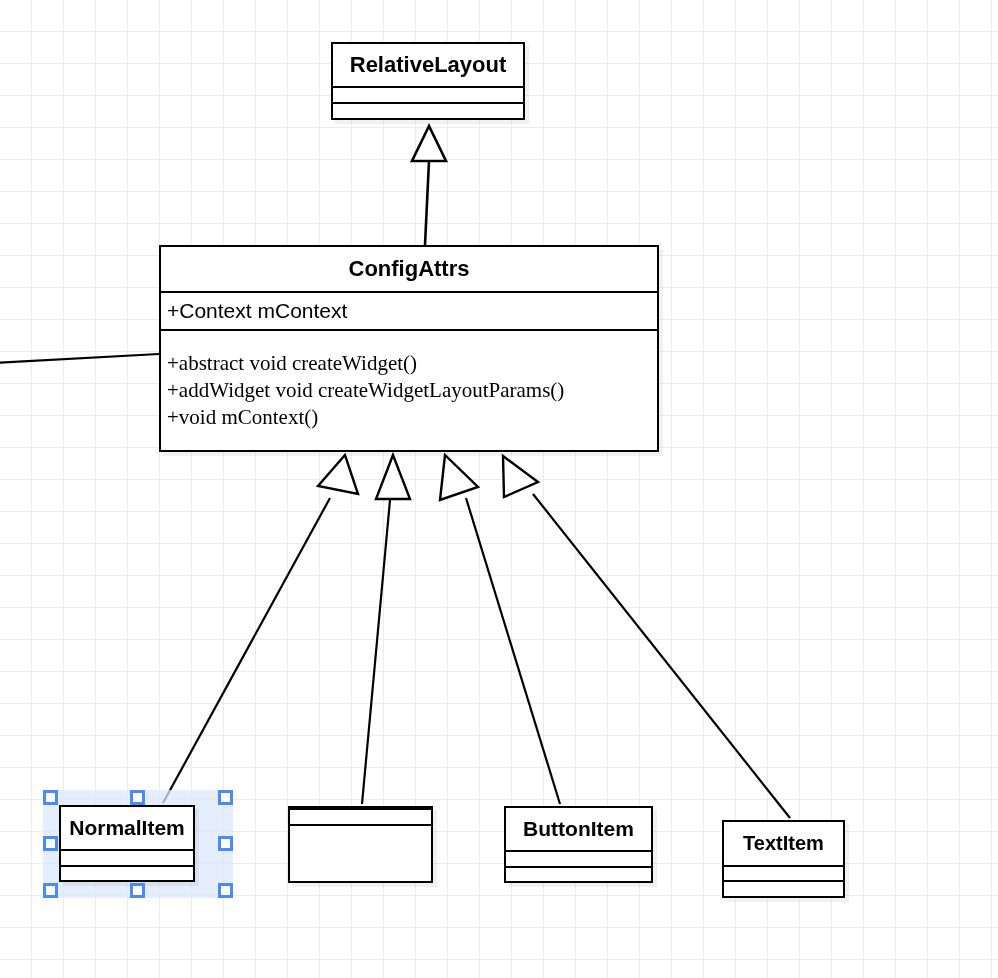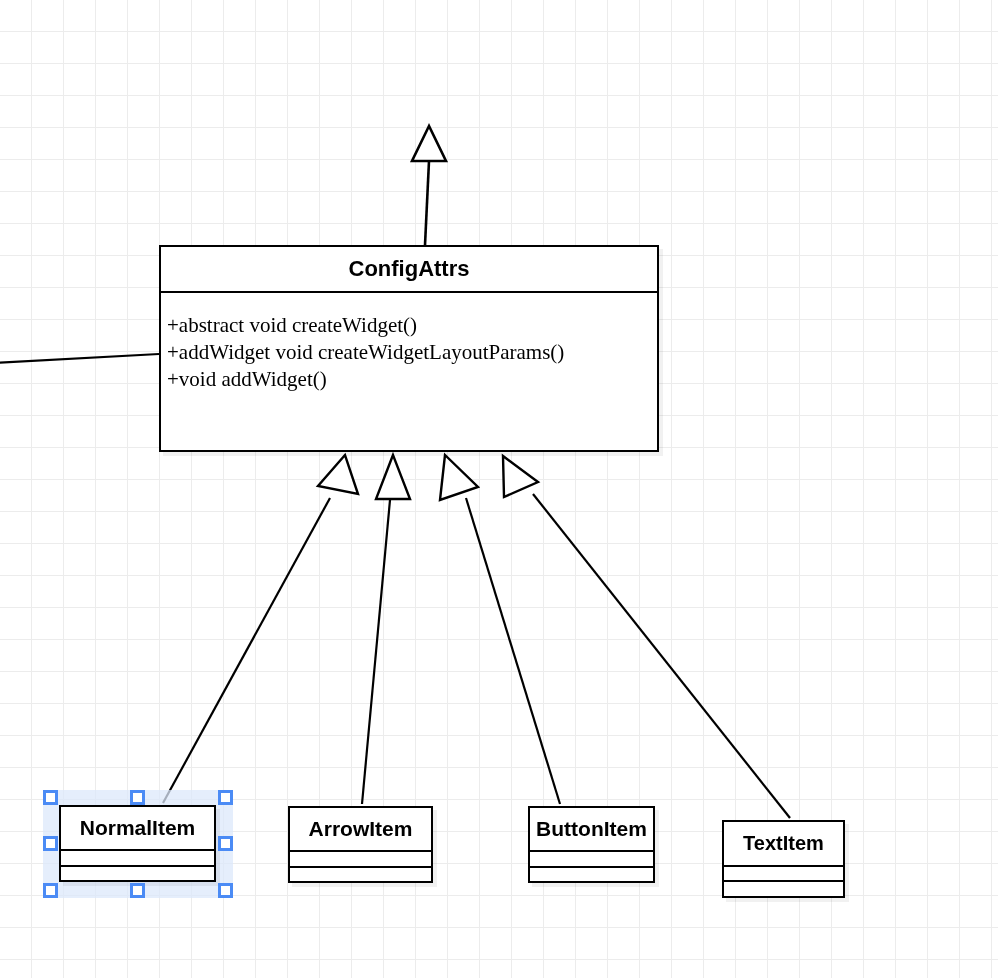--- a/index.html
+++ b/index.html
@@ -104,35 +104,34 @@
   .child-box .uml-name {
     height: 44px;
     font-size: 21px;
   }
   .child-box .c1 { height: 16px; }
   .child-box .c2 { height: 16px; }
 
   #box-normalitem {
     left: 59px;
     top: 805px;
-    width: 157px;
+    width: 136px;
     height: 77px;
   }
   #box-arrowitem {
     left: 288px;
     top: 806px;
     width: 145px;
     height: 77px;
   }
   #box-buttonitem {
     left: 504px;
     top: 806px;
-    width: 127px;
+    width: 149px;
     height: 77px;
-    margin-left: 24px;
   }
   #box-textitem {
     left: 722px;
     top: 820px;
     width: 123px;
     height: 78px;
   }
   #box-textitem .uml-name { font-size: 20px; }
 
   
@@ -188,47 +187,54 @@
       <line x1="560" y1="804" x2="466" y2="498" stroke="#000000" stroke-width="2.2"></line>
       <polygon points="445,455 440,500 478,487" fill="#ffffff" stroke="#000000" stroke-width="2.4"></polygon>
     </g>
 
     <g>
       <line x1="790" y1="818" x2="533" y2="494" stroke="#000000" stroke-width="2.2"></line>
       <polygon points="503,456 504,497 538,482" fill="#ffffff" stroke="#000000" stroke-width="2.4"></polygon>
     </g>
   </svg>
 
+  <div class="uml-class" id="box-relativelayout">
+    <div class="uml-name">RelativeLayout</div>
+    <div class="uml-compartment c1 empty"></div>
+    <div class="uml-compartment c2 empty"></div>
+  </div>
 
   <div class="uml-class" id="box-abstractitem">
     <div class="uml-name">ConfigAttrs</div>
+    <div class="uml-compartment c1">
+      <div class="uml-line">+Context mContext</div>
+    </div>
     <div class="uml-compartment c2">
       <div class="uml-line">+abstract void createWidget()</div>
       <div class="uml-line">+addWidget void createWidgetLayoutParams()</div>
-      <div class="uml-line">+void addWidget()</div>
+      <div class="uml-line">+void mContext()</div>
     </div>
   </div>
 
   <div class="uml-class child-box" id="box-normalitem">
     <div class="uml-name">NormalItem</div>
     <div class="uml-compartment c1 empty"></div>
     <div class="uml-compartment c2 empty"></div>
   </div>
 
   <div class="sel-handle" style="left:43px;  top:790px;"></div>
   <div class="sel-handle" style="left:130px; top:790px;"></div>
   <div class="sel-handle" style="left:218px; top:790px;"></div>
   <div class="sel-handle" style="left:43px;  top:836px;"></div>
   <div class="sel-handle" style="left:218px; top:836px;"></div>
   <div class="sel-handle" style="left:43px;  top:883px;"></div>
   <div class="sel-handle" style="left:130px; top:883px;"></div>
   <div class="sel-handle" style="left:218px; top:883px;"></div>
 
   <div class="uml-class child-box" id="box-arrowitem">
-    <div class="uml-name">ArrowItem</div>
     <div class="uml-compartment c1 empty"></div>
     <div class="uml-compartment c2 empty"></div>
   </div>
 
   <div class="uml-class child-box" id="box-buttonitem">
     <div class="uml-name">ButtonItem</div>
     <div class="uml-compartment c1 empty"></div>
     <div class="uml-compartment c2 empty"></div>
   </div>
 

